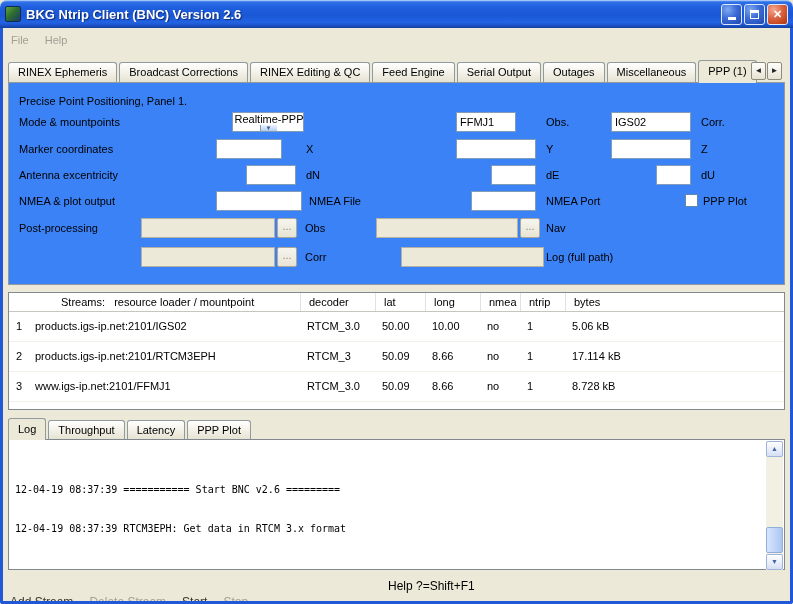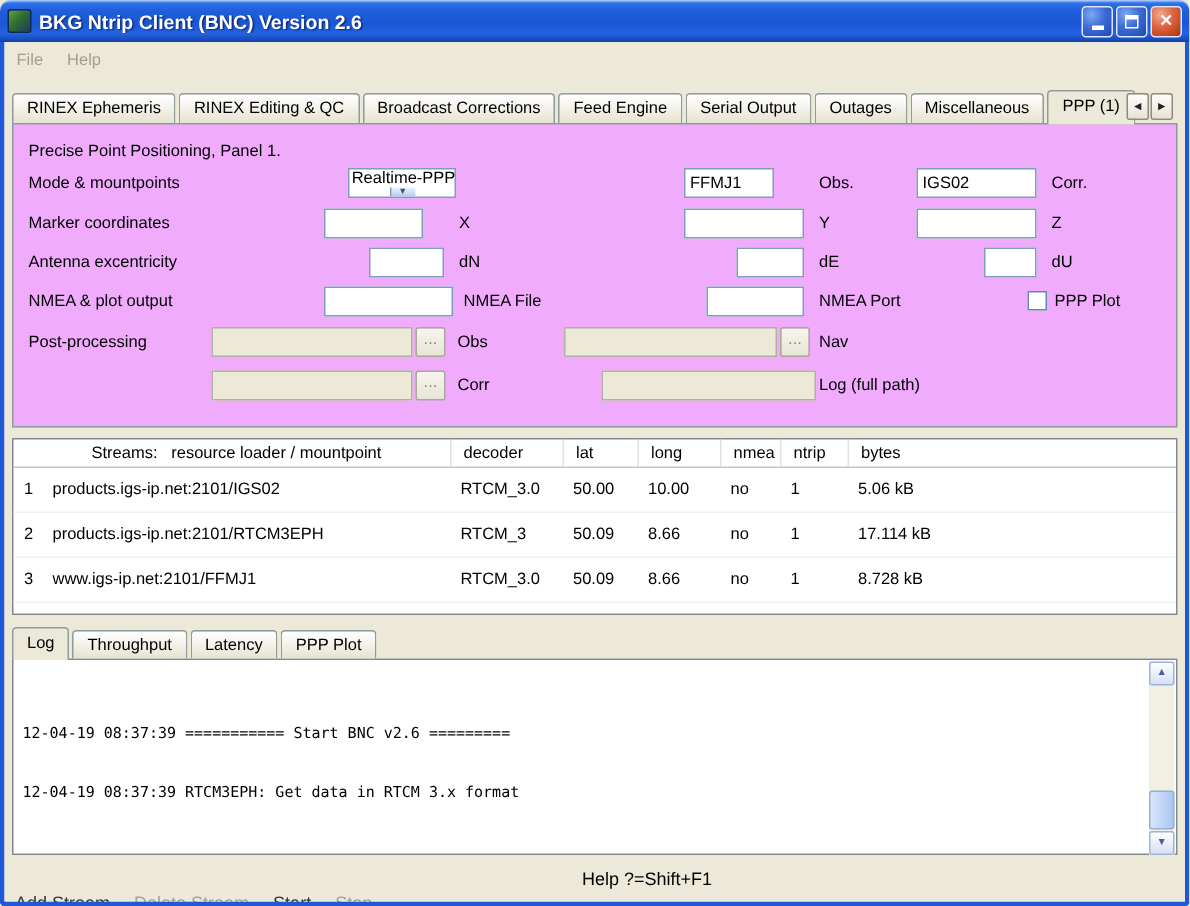--- a/index.html
+++ b/index.html
@@ -36,21 +36,21 @@
   .tabrow{position:absolute;top:60px;left:8px;height:23px;display:flex;align-items:flex-end;z-index:3;}
   .tab{height:20px;line-height:19px;padding:0 9px;margin:0 2px 1px 0;white-space:nowrap;cursor:default;
     background:linear-gradient(to bottom,#FFFFFF 0%,#F2F0E6 55%,#E6E3D3 100%);
     border:1px solid #919B9C;border-bottom:none;border-radius:3px 3px 0 0;}
   .tab.active{height:23px;line-height:21px;margin-bottom:0;background:#ECE9D8;position:relative;z-index:4;margin-top:16px;}
   .tab-arrows{position:absolute;top:62px;right:11px;display:flex;gap:1px;z-index:5;}
   .arrow-btn{width:15px;height:18px;border:1px solid #8E8B7E;border-radius:2px;color:#222;
     background:linear-gradient(to bottom,#FDFDFB,#E7E3D3);font-size:8px;line-height:16px;text-align:center;}
 
   
-  .panel{position:absolute;top:82px;left:8px;width:777px;height:203px;border:1px solid #919B9C;background:#f0abfc;z-index:1;}
+  .panel{position:absolute;top:82px;left:8px;width:777px;height:203px;border:1px solid #919B9C;background:#3b82f6;z-index:1;}
   .plabel{position:absolute;line-height:20px;white-space:nowrap;}
   .tf{position:absolute;height:20px;border:1px solid #7F9DB9;background:#FFF;font:11px "Liberation Sans",sans-serif;padding:0 3px;outline:none;}
   .tf.disabled{background:#ECE9D8;border-color:#B3AFA2;}
   .combo{position:absolute;height:20px;border:1px solid #7F9DB9;background:#fff;display:flex;align-items:center;}
   .combo-text{flex:1;padding:0 2px 0 4px;white-space:nowrap;}
   .combo-btn{width:17px;height:100%;border-left:1px solid #7F9DB9;color:#38588C;font-size:6px;
     display:flex;align-items:center;justify-content:center;
     background:linear-gradient(to bottom,#ECF3FD 0%,#CBDDF6 60%,#AFC9EF 100%);}
   .browse{position:absolute;width:20px;height:20px;border:1px solid #ABA79A;border-radius:2px;color:#8F8B7E;
     background:linear-gradient(to bottom,#F6F5EE,#E8E4D5);text-align:center;line-height:14px;font-size:11px;}
@@ -110,22 +110,22 @@
   </div>
   <div class="frame"></div>
 
   <div class="menubar">
     <span class="menu-item">File</span>
     <span class="menu-item">Help</span>
   </div>
 
   <div class="tabrow">
     <span class="tab">RINEX Ephemeris</span>
+    <span class="tab">Broadcast Corrections</span>
     <span class="tab">RINEX Editing &amp; QC</span>
-    <span class="tab">Broadcast Corrections</span>
     <span class="tab">Feed Engine</span>
     <span class="tab">Serial Output</span>
     <span class="tab">Outages</span>
     <span class="tab">Miscellaneous</span>
     <span class="tab active">PPP (1)</span>
   </div>
   <div class="tab-arrows">
     <span class="arrow-btn">◄</span>
     <span class="arrow-btn">►</span>
   </div>

